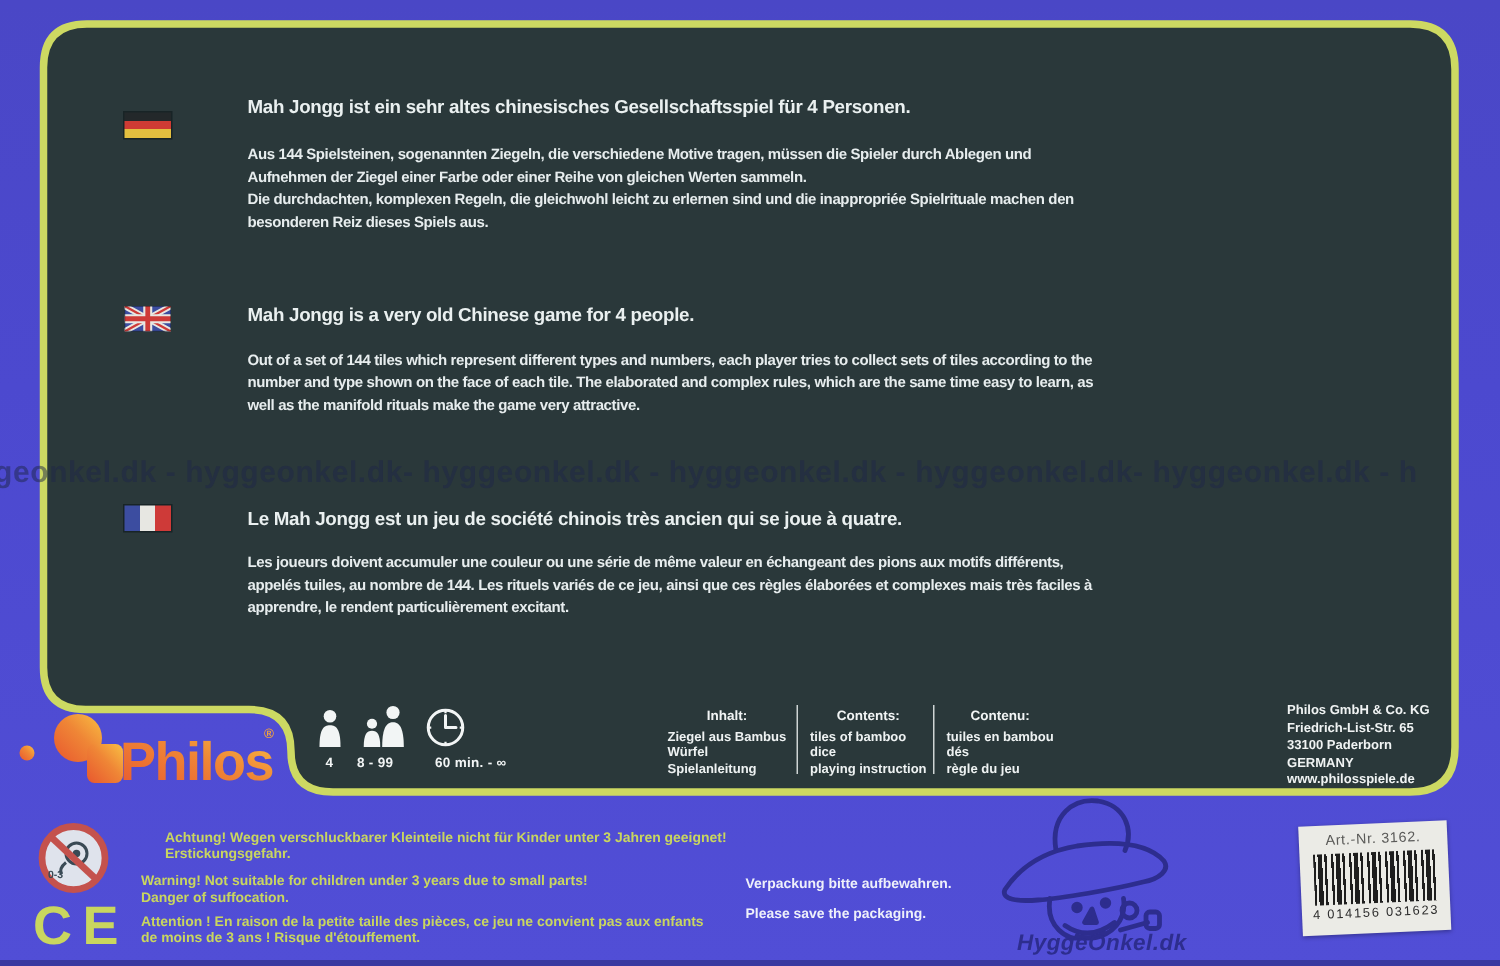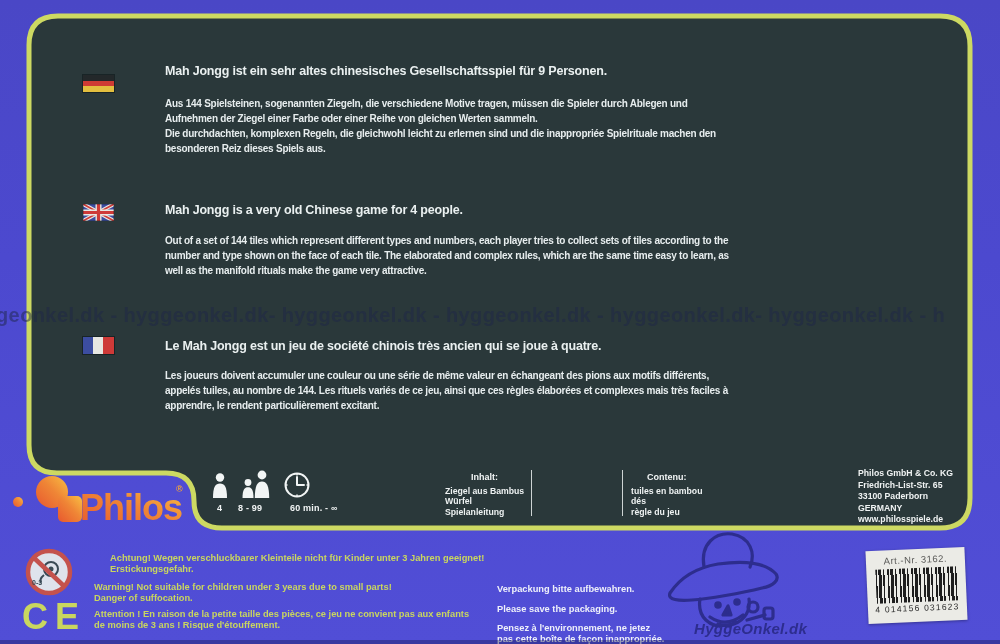--- a/index.html
+++ b/index.html
@@ -36,35 +36,35 @@
   .ce{font-size:36px;font-weight:bold;color:#c9d65f;letter-spacing:7px;}
   
   .bclabel{left:867px;top:549px;width:99px;height:73px;background:#ebebe6;
     transform:rotate(-2.5deg);box-shadow:0 1px 3px rgba(0,0,20,0.35);
     display:flex;flex-direction:column;align-items:center;padding-top:5px;box-sizing:border-box;}
   .bc-art{font-size:9.5px;color:#5a5a58;letter-spacing:0.5px;}
   .bc-bars{margin-top:3px;width:82px;height:34px;
     background:repeating-linear-gradient(90deg,#1e1e1e 0px,#1e1e1e 1.5px,transparent 1.5px,transparent 3px,#1e1e1e 3px,#1e1e1e 6px,transparent 6px,transparent 7.5px,#1e1e1e 7.5px,#1e1e1e 9px,transparent 9px,transparent 12px);}
   .bc-digits{font-size:8.5px;color:#2c2c2c;letter-spacing:1.2px;margin-top:1px;}
   
-  .hygge-name{left:694px;top:620px;font-size:15px;font-weight:bold;font-style:italic;
+  .hygge-name{left:678px;top:620px;font-size:15px;font-weight:bold;font-style:italic;
     color:#2d2d8e;letter-spacing:0.3px;}
 </style>
 </head>
 <body>
 
 <div class="stage">
 
   <svg class="abs" style="left:0;top:0" width="1000" height="644" viewBox="0 0 1000 644">
     <path d="M 58,16 H 940 Q 970,16 970,46 V 498 Q 970,528 940,528 H 222 Q 194,528 194,501
              Q 194,473 166,473 H 57 Q 29,473 29,445 V 45 Q 29,16 58,16 Z" fill="#2a383a" stroke="#cdd962" stroke-width="5"></path>
   </svg>
 
   <div class="abs flag flag-de" style="left:83px;top:75px"></div>
-  <div class="abs intro" style="left:165px;top:64px">Mah Jongg ist ein sehr altes chinesisches Gesellschaftsspiel für 9 Personen.</div>
+  <div class="abs intro" style="left:165px;top:64px">Mah Jongg ist ein sehr altes chinesisches Gesellschaftsspiel für 4 Personen.</div>
   <div class="abs para" style="left:165px;top:96px">Aus 144 Spielsteinen, sogenannten Ziegeln, die verschiedene Motive tragen, müssen die Spieler durch Ablegen und
 Aufnehmen der Ziegel einer Farbe oder einer Reihe von gleichen Werten sammeln.</div>
   <div class="abs para" style="left:165px;top:126px">Die durchdachten, komplexen Regeln, die gleichwohl leicht zu erlernen sind und die inappropriée Spielrituale machen den
 besonderen Reiz dieses Spiels aus.</div>
 
   <svg class="abs" style="left:83px;top:204px" width="31" height="17" viewBox="0 0 31 17">
     <rect width="31" height="17" fill="#3c4da0"></rect>
     <path d="M0,0 L31,17 M31,0 L0,17" stroke="#e7e7e2" stroke-width="4"></path>
     <path d="M0,0 L31,17 M31,0 L0,17" stroke="#ce3a38" stroke-width="1.6"></path>
     <path d="M15.5,0 V17 M0,8.5 H31" stroke="#e7e7e2" stroke-width="6"></path>
@@ -120,20 +120,26 @@
   </svg>
   <div class="abs spec-label" style="left:290px;top:503px">60 min. - ∞</div>
 
   <div class="abs" style="left:445px;top:472px">
     <div class="col-title">Inhalt:</div>
     <div class="col-item">Ziegel aus Bambus</div>
     <div class="col-item">Würfel</div>
     <div class="col-item">Spielanleitung</div>
   </div>
   <div class="abs vdiv" style="left:531px;top:470px;height:46px"></div>
+  <div class="abs" style="left:540px;top:472px">
+    <div class="col-title">Contents:</div>
+    <div class="col-item">tiles of bamboo</div>
+    <div class="col-item">dice</div>
+    <div class="col-item">playing instruction</div>
+  </div>
   <div class="abs vdiv" style="left:622px;top:470px;height:46px"></div>
   <div class="abs" style="left:631px;top:472px">
     <div class="col-title">Contenu:</div>
     <div class="col-item">tuiles en bambou</div>
     <div class="col-item">dés</div>
     <div class="col-item">règle du jeu</div>
   </div>
 
   <div class="abs" style="left:845px;top:468px">
     <div class="addr">Philos GmbH &amp; Co. KG</div>
@@ -156,22 +162,20 @@
 
   <div class="abs warn" style="left:110px;top:553px">Achtung! Wegen verschluckbarer Kleinteile nicht für Kinder unter 3 Jahren geeignet!
 Erstickungsgefahr.</div>
   <div class="abs warn" style="left:94px;top:582px">Warning! Not suitable for children under 3 years due to small parts!
 Danger of suffocation.</div>
   <div class="abs warn" style="left:94px;top:609px">Attention ! En raison de la petite taille des pièces, ce jeu ne convient pas aux enfants
 de moins de 3 ans ! Risque d'étouffement.</div>
 
   <div class="abs pack" style="left:497px;top:556px">Verpackung bitte aufbewahren.</div>
   <div class="abs pack" style="left:497px;top:576px">Please save the packaging.</div>
-  <div class="abs pack" style="left:497px;top:595px">Pensez à l'environnement, ne jetez
-pas cette boîte de façon inappropriée.</div>
 
   <svg class="abs" style="left:652px;top:527px" width="150" height="100" viewBox="0 0 150 100">
     <g fill="none" stroke="#2d2d8e" stroke-width="3.2" stroke-linecap="round" stroke-linejoin="round">
       <path d="M52,40 C48,16 64,5 80,7 C98,10 104,26 98,40"></path>
       <path d="M18,66 C30,48 48,40 66,37 C94,33 114,36 124,47 C128,53 121,59 110,61 C90,66 56,72 40,73 C27,74 15,73 18,66 Z"></path>
       <path d="M48,72 C45,90 58,101 74,99 C90,97 99,86 97,72"></path>
       <circle cx="66" cy="78" r="2.2" fill="#2d2d8e"></circle>
       <circle cx="85" cy="75" r="2.2" fill="#2d2d8e"></circle>
       <path d="M76,79 L71,88 L79,88 Z" fill="#2d2d8e"></path>
       <path d="M58,90 Q74,101 91,88"></path>

